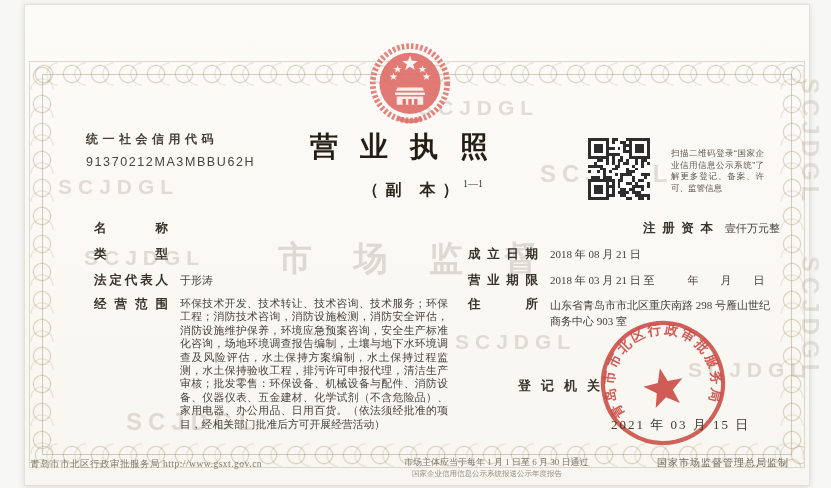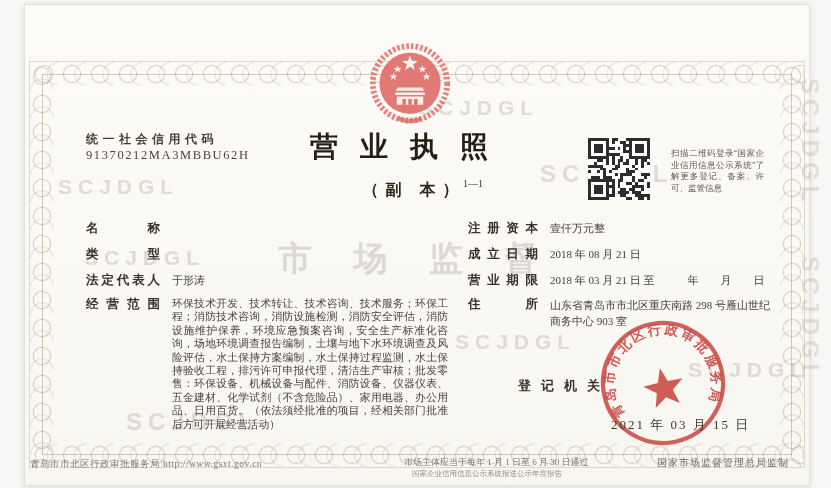--- a/index.html
+++ b/index.html
@@ -42,21 +42,21 @@
   .wm.vert{writing-mode:vertical-rl;letter-spacing:5px;color:rgba(168,160,146,.28);}
   .wm-center{
     position:absolute;left:278px;top:236px;font-size:34px;font-weight:700;
     letter-spacing:16px;color:rgba(150,145,134,.30);pointer-events:none;
   }
 
   
   .emblem{position:absolute;left:368px;top:42px;width:84px;height:86px;}
   .credit{position:absolute;left:86px;top:131px;}
   .credit .lab{font-weight:bold;font-size:12px;letter-spacing:4.5px;color:#453f36;}
-  .credit .code{font-family:Liberation Serif, serif;font-size:12.5px;letter-spacing:1.6px;color:#4a443b;}
+  .credit .code{font-family:Liberation Sans, sans-serif;font-size:12.5px;letter-spacing:1.6px;color:#4a443b;margin-top:7px;}
   .title-wrap{position:absolute;left:0;top:128px;width:820px;text-align:center;}
   .title{font-size:28px;font-weight:900;letter-spacing:22px;color:#241e15;transform:translateX(11px);font-family:"Liberation Sans",sans-serif;}
   .subtitle-wrap{position:absolute;left:0;top:180px;width:820px;text-align:center;}
   .subtitle{font-size:16px;font-weight:600;letter-spacing:7px;color:#2d271e;font-family:"Liberation Serif",serif;transform:translateX(4px);display:inline-block;}
   .pageno{position:absolute;left:463px;top:178px;font-size:10px;color:#3e382f;font-family:"Liberation Serif",serif;}
   .qr{
     position:absolute;left:588px;top:138px;width:62px;height:62px;background:#fff;
     display:grid;grid-template-columns:repeat(21,1fr);grid-template-rows:repeat(21,1fr);
   }
   .qr i{background:#2d2d2d;}
@@ -70,21 +70,21 @@
   .row{position:absolute;display:flex;align-items:flex-start;}
   .flab{
     font-weight:bold;font-size:12.5px;color:#38332b;flex:none;
     text-align:justify;text-align-last:justify;line-height:15px;
   }
   .fval{
     font-family:"Liberation Serif",serif;font-size:11px;color:#45403a;
     margin-left:12px;line-height:14px;
   }
   .rowL{left:86px;width:362px;}
-  .rowL .flab{width:74px;}
+  .rowL .flab{width:74px;margin-left:8px;}
   .rowR{left:468px;width:312px;}
   .rowR .flab{width:70px;}
   .scope .fval{font-size:10.8px;line-height:13.4px;width:286px;text-align:justify;color:#47423c;}
   .addr .fval{width:236px;line-height:16px;}
 
   .registry{left:518px;top:378px;position:absolute;}
   .registry .flab{width:82px;font-size:13px;}
   .issue-date{
     position:absolute;left:611px;top:416px;
     font-family:"Liberation Serif",serif;font-size:13px;letter-spacing:2px;color:#3e3931;
@@ -390,21 +390,21 @@
 </div>
 <div class="row rowL" style="top:273px;">
   <span class="flab">法定代表人</span>
   <span class="fval">于形涛</span>
 </div>
 <div class="row rowL scope" style="top:297px;">
   <span class="flab">经营范围</span>
   <span class="fval">环保技术开发、技术转让、技术咨询、技术服务；环保工程；消防技术咨询，消防设施检测，消防安全评估，消防设施维护保养，环境应急预案咨询，安全生产标准化咨询，场地环境调查报告编制，土壤与地下水环境调查及风险评估，水土保持方案编制，水土保持过程监测，水土保持验收工程，排污许可申报代理，清洁生产审核；批发零售：环保设备、机械设备与配件、消防设备、仪器仪表、五金建材、化学试剂（不含危险品）、家用电器、办公用品、日用百货。（依法须经批准的项目，经相关部门批准后方可开展经营活动）</span>
 </div>
 
-<div class="row rowR" style="top:221px;">
+<div class="row rowR" style="top:221px;justify-content:flex-end;">
   <span class="flab">注册资本</span>
   <span class="fval">壹仟万元整</span>
 </div>
 <div class="row rowR" style="top:247px;">
   <span class="flab">成立日期</span>
   <span class="fval">2018 年 08 月 21 日</span>
 </div>
 <div class="row rowR" style="top:273px;">
   <span class="flab">营业期限</span>
   <span class="fval">2018 年 03 月 21 日  至　　　年　　月　　日</span>

